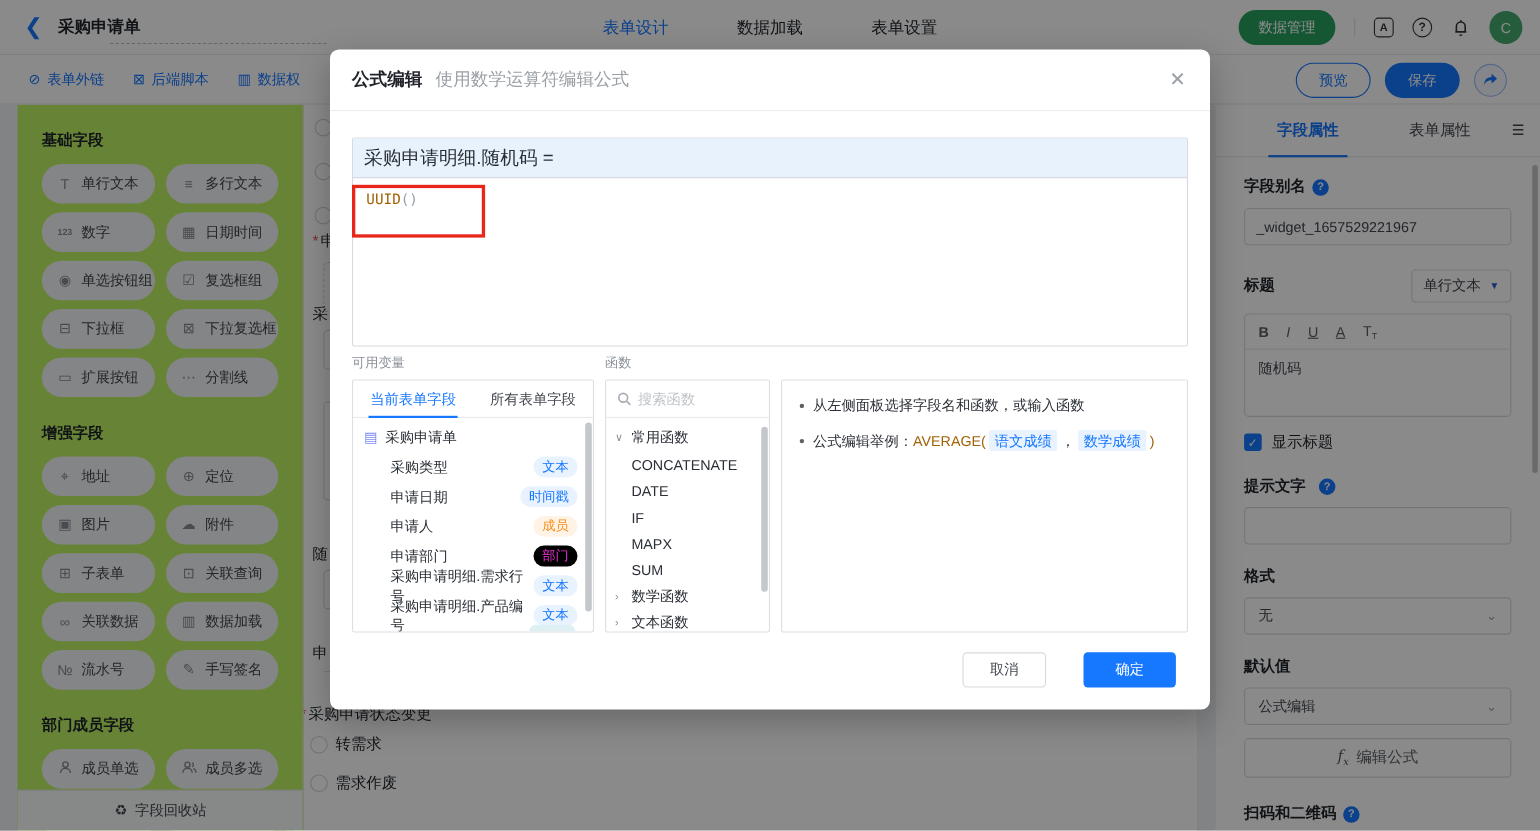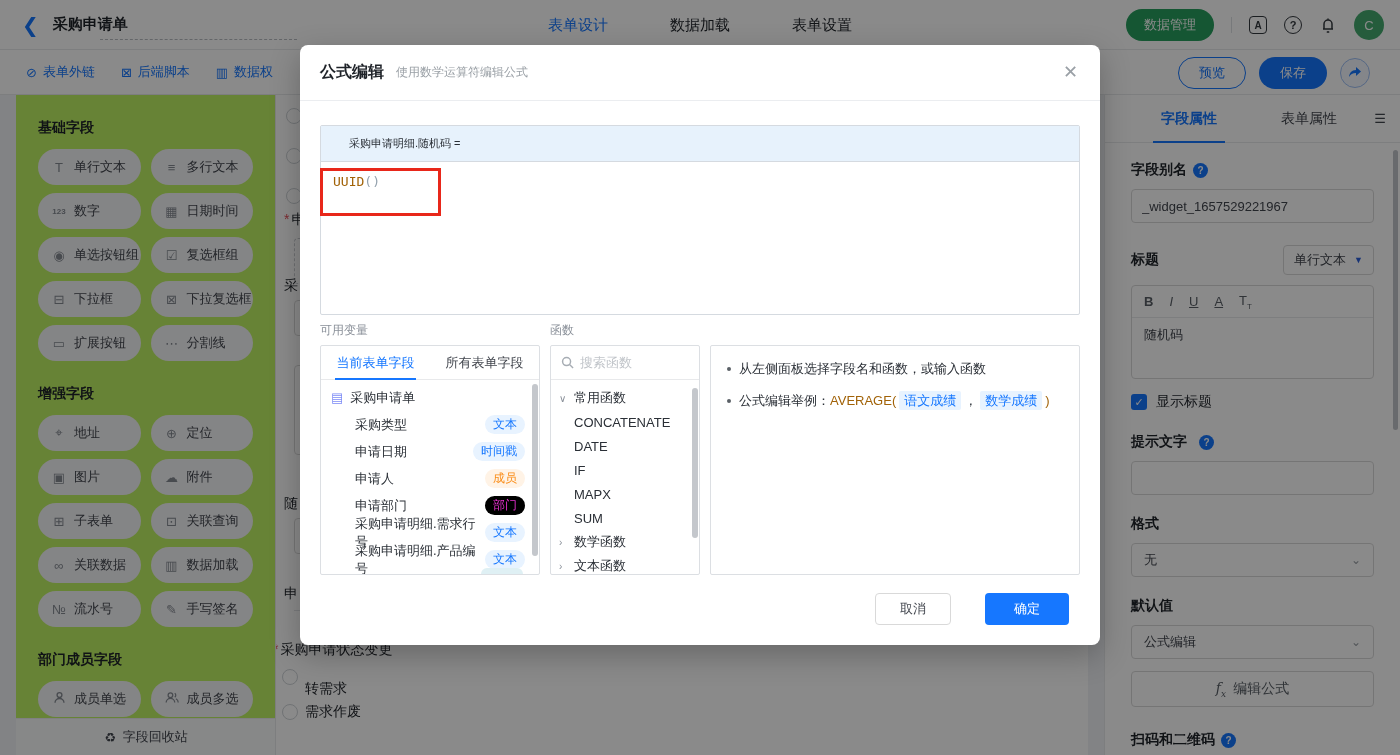--- a/index.html
+++ b/index.html
@@ -83,24 +83,24 @@
   .fx-btn { width:100%; height:36px; border:1px solid #d9d9d9; border-radius:4px; background:#fff; display:flex; align-items:center; justify-content:center; gap:7px; font-size:14px; color:#595f66; cursor:pointer; }
   .fx-glyph { font-style:italic; font-family:"DejaVu Serif",serif; }
   .fx-glyph sub { font-size:9px; }
   .rp-scroll { position:absolute; right:2px; top:55px; width:5px; height:280px; background:#c1c4c9; border-radius:3px; }
 
   
   .overlay { position:absolute; inset:0; background:rgba(0,0,0,0.46); z-index:90; }
   .modal { position:absolute; left:300px; top:45px; width:800px; height:600px; background:#fff; border-radius:8px; box-shadow:0 10px 30px rgba(0,0,0,.25); z-index:100; }
   .m-header { height:56px; border-bottom:1px solid #ebedf0; display:flex; align-items:center; padding:0 20px; }
   .m-title { font-size:16px; font-weight:bold; color:#1f2329; }
-  .m-sub { font-size:12px; color:#9aa0a6; margin-left:12px; }
+  .m-sub { font-size:16px; color:#9aa0a6; margin-left:12px; }
   .m-close { position:absolute; right:22px; top:18px; font-size:18px; color:#9aa0a6; cursor:pointer; line-height:1; }
   .fml-box { position:absolute; left:20px; top:80px; width:760px; height:190px; border:1px solid #d5dae0; border-radius:2px; }
-  .fml-head { height:36px; background:#e7f2fc; display:flex; align-items:center; padding:0 28px; font-size:11px; color:#2a2f36; border-bottom:1px solid #d5dae0; }
+  .fml-head { height:36px; background:#e7f2fc; display:flex; align-items:center; padding:0 10px; font-size:17px; color:#2a2f36; border-bottom:1px solid #d5dae0; }
   .fml-code { position:relative; height:152px; padding:12px; font-family:"DejaVu Sans Mono",monospace; font-size:13px; }
   .fn-purple { color:#a16207; }
   .code-paren { color:#93a1ad; }
   .red-rect { position:absolute; left:-1px; top:6px; width:121px; height:48px; border:3px solid #e8271a; }
   .sec-label { position:absolute; font-size:12px; color:#8a9099; }
   .mpanel { position:absolute; top:300px; height:230px; border:1px solid #dcdfe3; border-radius:2px; background:#fff; overflow:hidden; }
   .vars { left:20px; width:220px; }
   .vtabs { height:34px; border-bottom:1px solid #e8e9eb; display:flex; }
   .vtab { flex:1; display:flex; align-items:center; justify-content:center; font-size:13px; color:#42464e; cursor:pointer; position:relative; }
   .vtab.active { color:#1677ff; }
@@ -312,21 +312,21 @@
   <span class="c-label" style="left:24px; top:182px;"><span>采</span></span>
   <span class="c-input" style="left:34px; top:205px; width:300px; height:36px;"></span>
   <span class="c-input" style="left:34px; top:270px; width:400px; height:90px;"></span>
   <span class="c-label" style="left:24px; top:400px;"><span>随</span></span>
   <span class="c-input" style="left:34px; top:423px; width:300px; height:36px;"></span>
   <span class="c-label" style="left:24px; top:490px;"><span>申</span></span>
   <span class="c-line" style="left:34px; top:515px; width:260px;"></span>
 
   <span class="c-label" style="left:13px; top:546px; font-weight:500;"><span class="red-star">*</span><span>采购申请状态变更</span></span>
   <span class="radio" style="left:22px; top:574px;"></span>
-  <span class="c-label" style="left:45px; top:585px;text-align:right;">转需求</span>
+  <span class="c-label" style="left:45px; top:573px;text-align:right;">转需求</span>
   <span class="radio" style="left:22px; top:609px;"></span>
   <span class="c-label" style="left:45px; top:608px;">需求作废</span>
 </div>
 
 <div class="rpanel">
   <div class="rp-tabs">
     <span class="rp-tab active">字段属性</span>
     <span class="rp-tab">表单属性</span>
     <span class="rp-menu">☰</span>
   </div>

